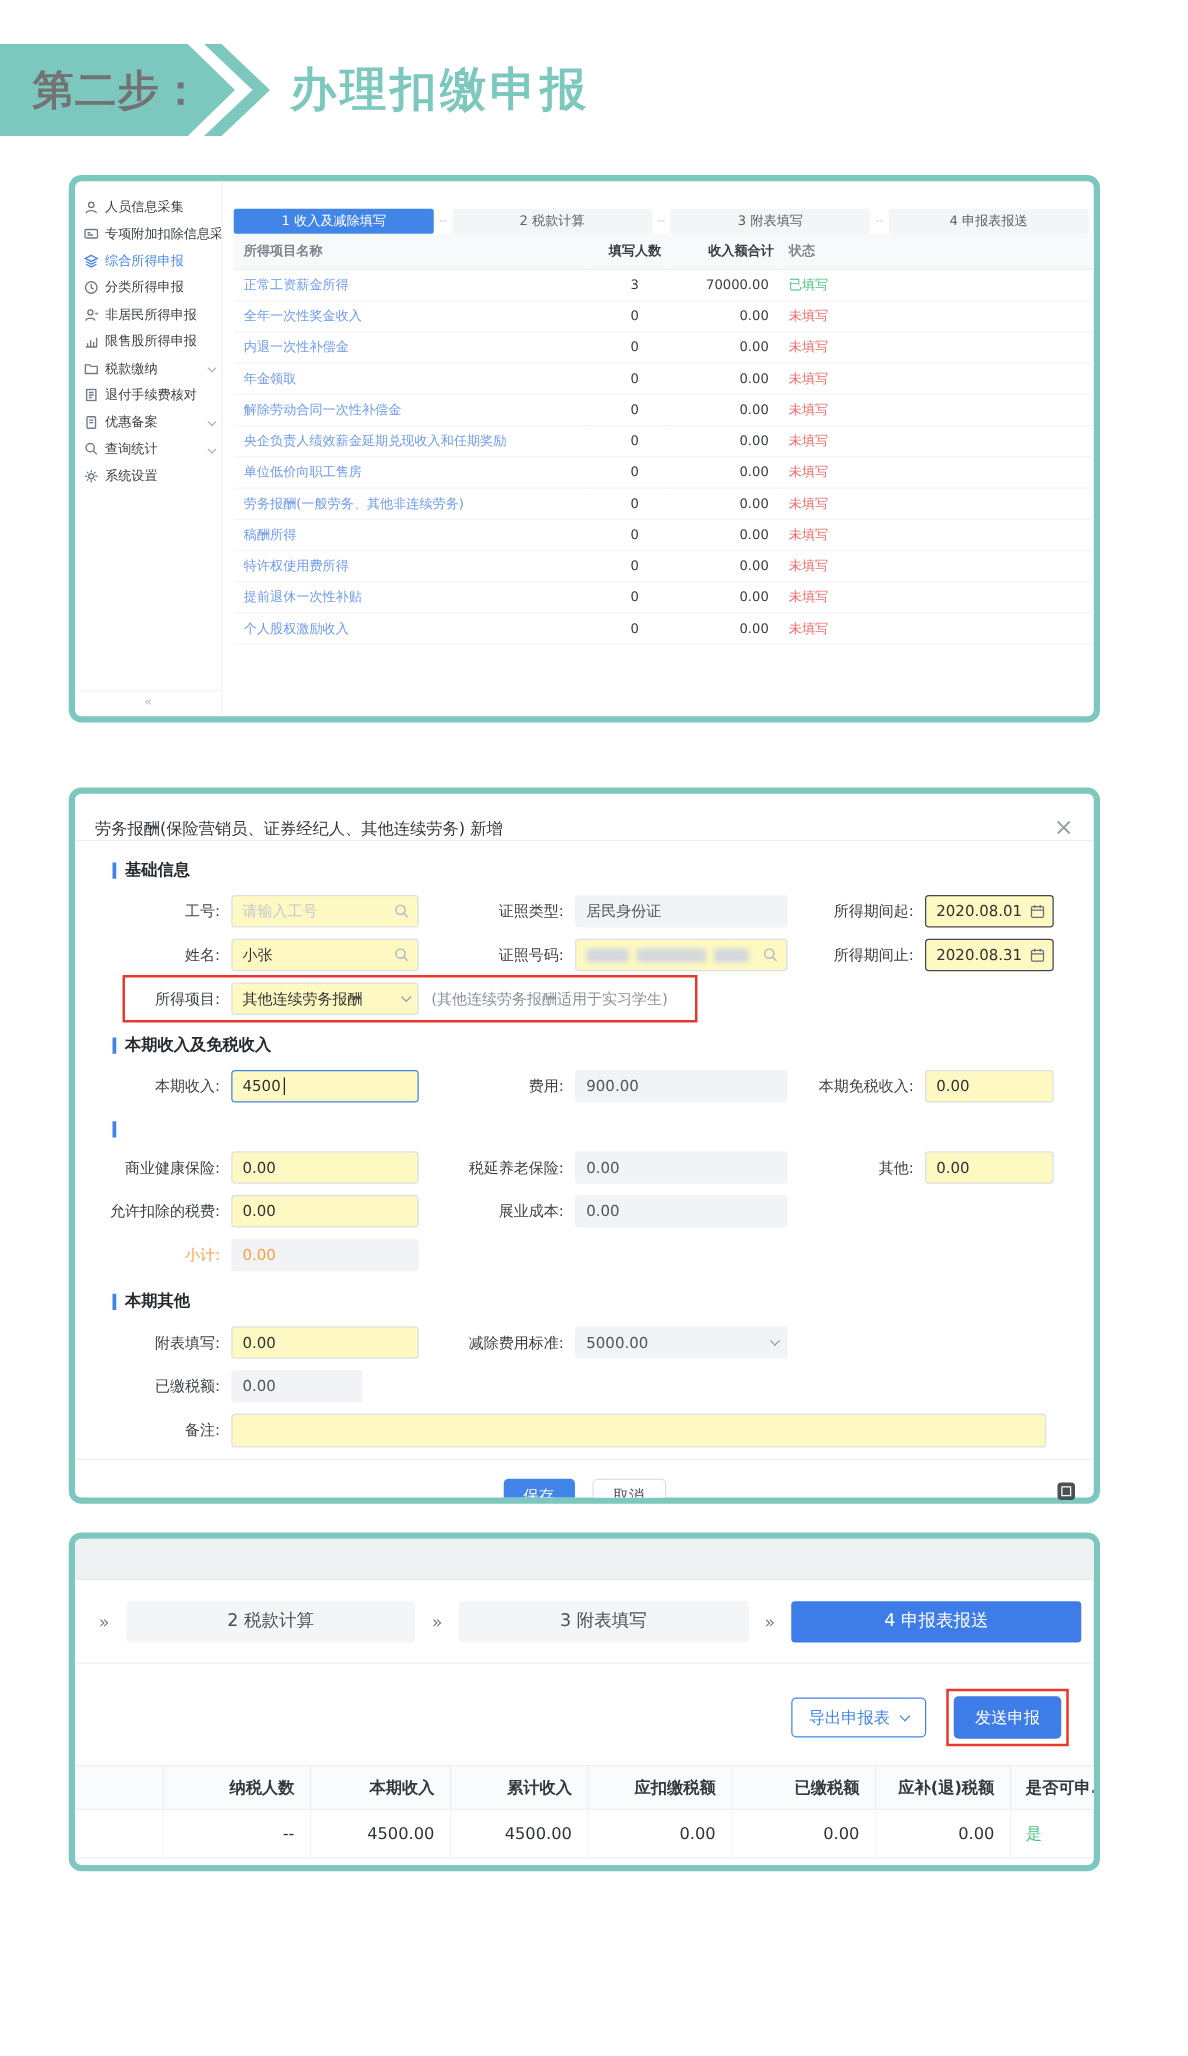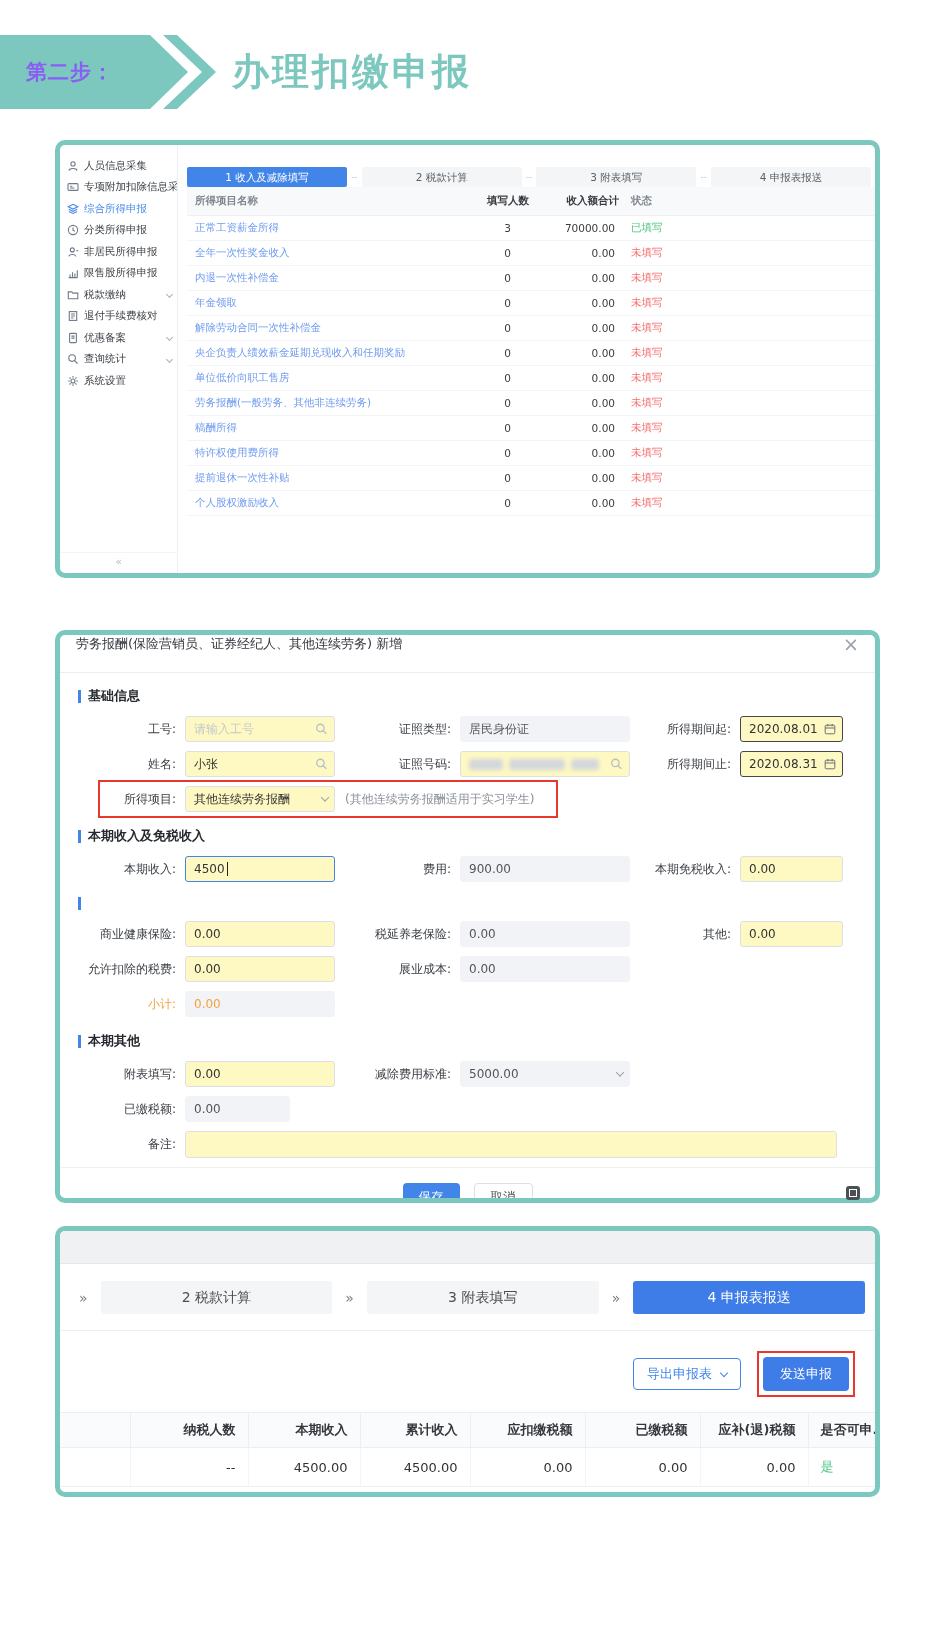--- a/index.html
+++ b/index.html
@@ -2,21 +2,21 @@
 <html style="--teal: #7cc8be; --blue: #4285e8; --link: #6f9bef; --red: #e8382d; --red_status: #f56c6c; --green: #4cc481; --orange: #f5a23c;"><head>
 <meta charset="utf-8">
 <style>
 *{margin:0;padding:0;box-sizing:border-box}
 html,body{width:950px;height:1645px;background:#fff;font-family:"DejaVu Sans","Liberation Sans",sans-serif;color:#333;overflow:hidden;position:relative}
 .abs{position:absolute}
 
 .banner{left:0;top:35px;width:216px;height:74px}
 .banner-main{position:absolute;inset:0;background:var(--teal,#7cc8be);clip-path:polygon(0 0,150px 0,188px 50%,150px 100%,0 100%)}
 .banner-tip{position:absolute;left:163px;top:0;width:53px;height:100%;background:var(--teal,#7cc8be);clip-path:polygon(14px 0,53px 50%,14px 100%,0 100%,39px 50%,0 0)}
-.banner-label{position:absolute;left:26px;top:0;height:74px;line-height:74px;color:#8b5cf6;font-size:21px;font-weight:bold;letter-spacing:1px}
+.banner-label{position:absolute;left:26px;top:0;height:74px;line-height:74px;color:#737373;font-size:33px;font-weight:bold;letter-spacing:1px}
 .page-title{left:232px;top:33px;height:74px;line-height:78px;color:var(--teal,#7cc8be);font-size:37px;font-weight:bold;letter-spacing:3px}
 
 .panel{left:55px;width:825px;background:#fff;border:5px solid var(--teal,#7cc8be);border-radius:10px}
 #panel1{top:140px;height:438px;display:flex;overflow:hidden}
 #panel2{top:630px;height:573px;display:flex;flex-direction:column;overflow:hidden}
 #panel3{top:1226px;height:271px;overflow:hidden}
 
 .sidebar{width:118px;flex:none;border-right:1px solid #eef1f3;padding-top:10px;position:relative}
 .sb-item{display:flex;align-items:center;height:21.5px;padding:0 5px 0 7px;font-size:10.5px;color:#3c4046;cursor:pointer;white-space:nowrap;overflow:hidden}
 .sb-item .icn{flex:none;width:12px;height:12px;margin-right:5px;color:#707a88;display:inline-flex}
@@ -35,24 +35,24 @@
 .t1 th{background:#f8f9fb;font-weight:bold;color:#7e858d;font-size:10.5px;text-align:left;padding:7px 8px;border-bottom:1px solid #eef0f2;white-space:nowrap}
 .t1 td{font-size:10.5px;padding:5px 8px;border-bottom:1px solid #f2f4f6;white-space:nowrap}
 .t1 .c-num{text-align:right;color:#383c40}
 .t1 th.c-num{padding-right:4px}
 .t1 td.c-num.pad{padding-right:22px}
 .lnk{color:var(--link,#6f9bef);cursor:pointer}
 .c-status.ok{color:var(--green,#4cc481)}.c-status.no{color:var(--red_status,#f56c6c)}
 td.c-name{position:relative;overflow:visible}
 .hl-box{position:absolute;left:-13px;top:-4px;width:398px;height:calc(100% + 8px);border:2px solid var(--red,#e8382d);pointer-events:none;z-index:2}
 
-.dlg-head{height:38px;flex:none;display:flex;align-items:flex-start;justify-content:space-between;padding:0 16px;border-bottom:1px solid #ebeef1;font-size:13px;color:#33373c}
+.dlg-head{height:38px;flex:none;display:flex;align-items:flex-end;justify-content:space-between;padding:0 16px;border-bottom:1px solid #ebeef1;font-size:13px;color:#33373c}
 .dlg-close{font-size:19px;color:#9aa1a8;cursor:pointer;line-height:1}
 .dlg-body{flex:1;display:flex;flex-direction:column;padding:8px 18px 0}
-.sec-title{font-size:13px;font-weight:bold;color:#26292d;display:flex;align-items:center;margin:6px 0 11px}
+.sec-title{font-size:13px;font-weight:bold;color:#26292d;display:flex;align-items:center;margin:6px 12px 11px}
 .sec-title::before{content:"";width:3px;height:13px;background:var(--blue,#4285e8);margin-right:7px}
 .fr{display:flex;align-items:center;margin-bottom:9px;position:relative}
 .lbl{width:107px;text-align:right;padding-right:9px;font-size:12px;color:#3a3e44;flex:none;white-space:nowrap}
 .lbl.l2{width:125px}.lbl.l3{width:110px}
 .field{position:relative;flex:none;display:inline-flex}
 .box{width:150px;height:26px;border:1px solid #dcdfe4;border-radius:3px;font-size:12px;color:#333;padding:0 8px;display:flex;align-items:center;background:#fef9c3}
 input.box{display:block;padding:0 26px 0 8px;outline:none;font-family:inherit}
 input.box::placeholder{color:#c3c8cf}
 .w170{width:170px}.w103{width:103px}.w105{width:105px}
 .ro{background:#f1f3f6;border-color:#f1f3f6;color:#555}

